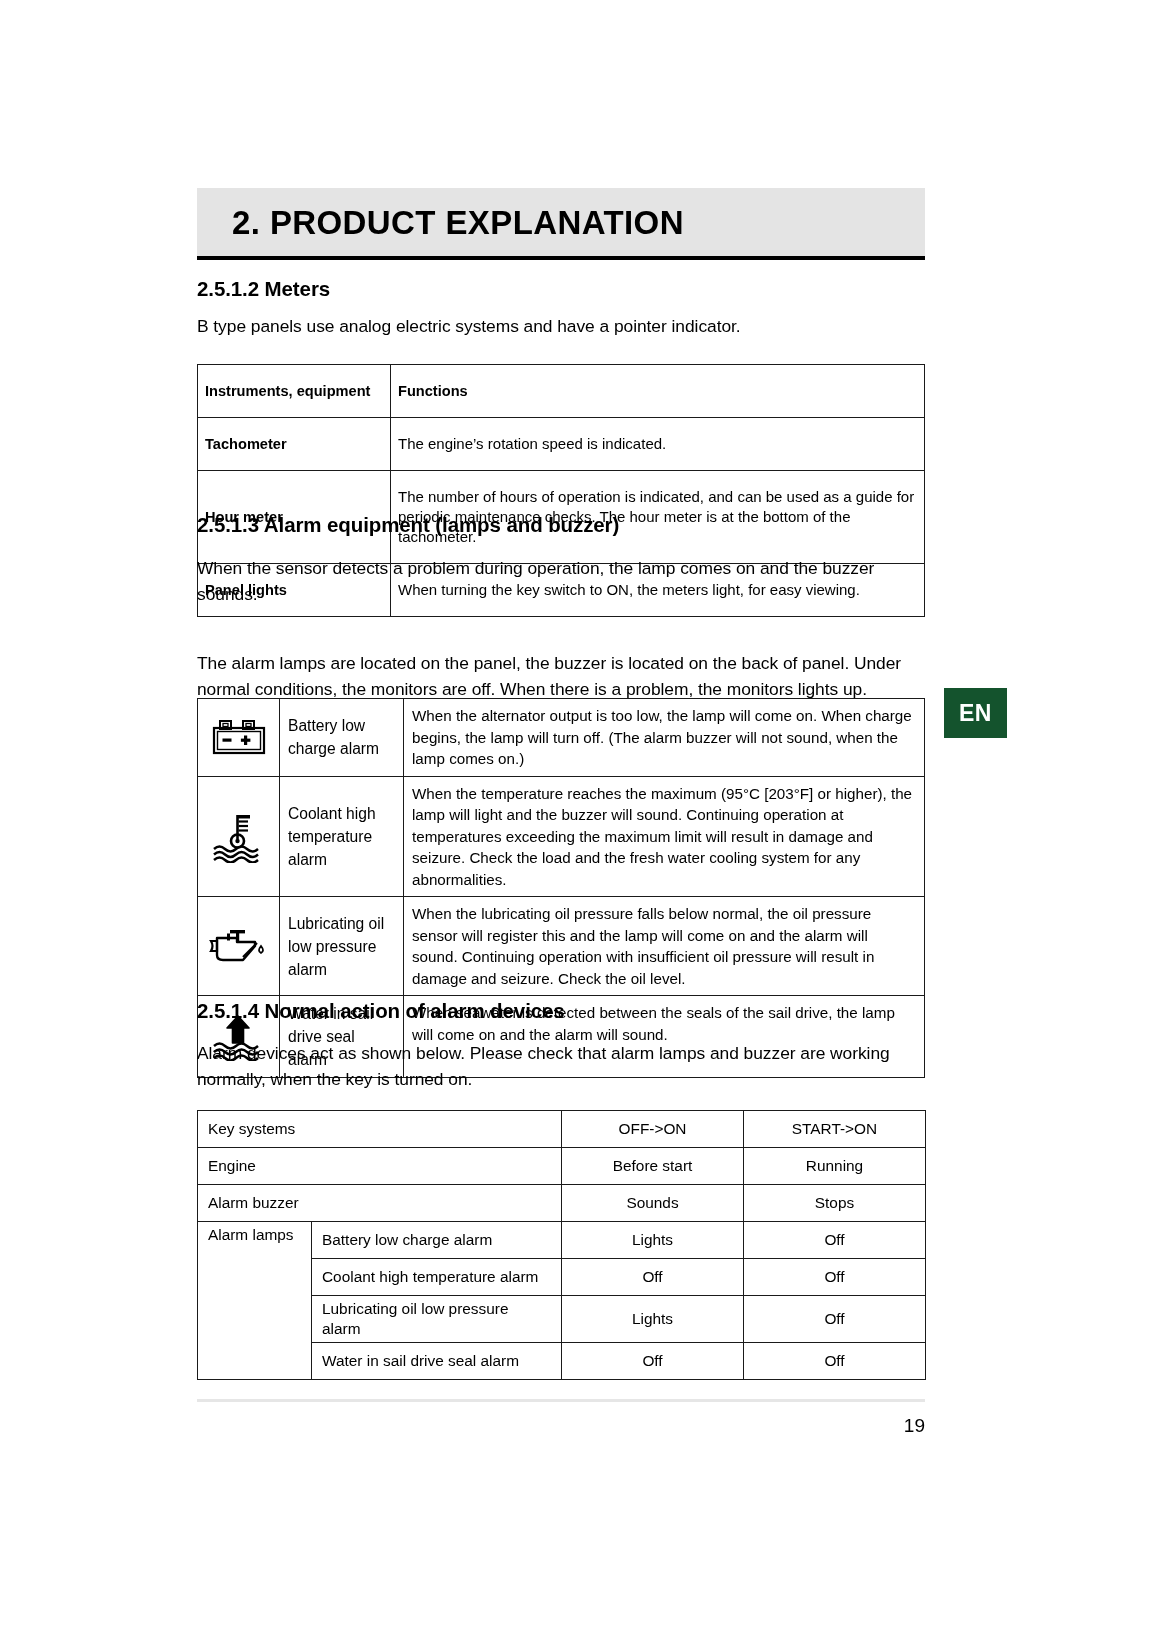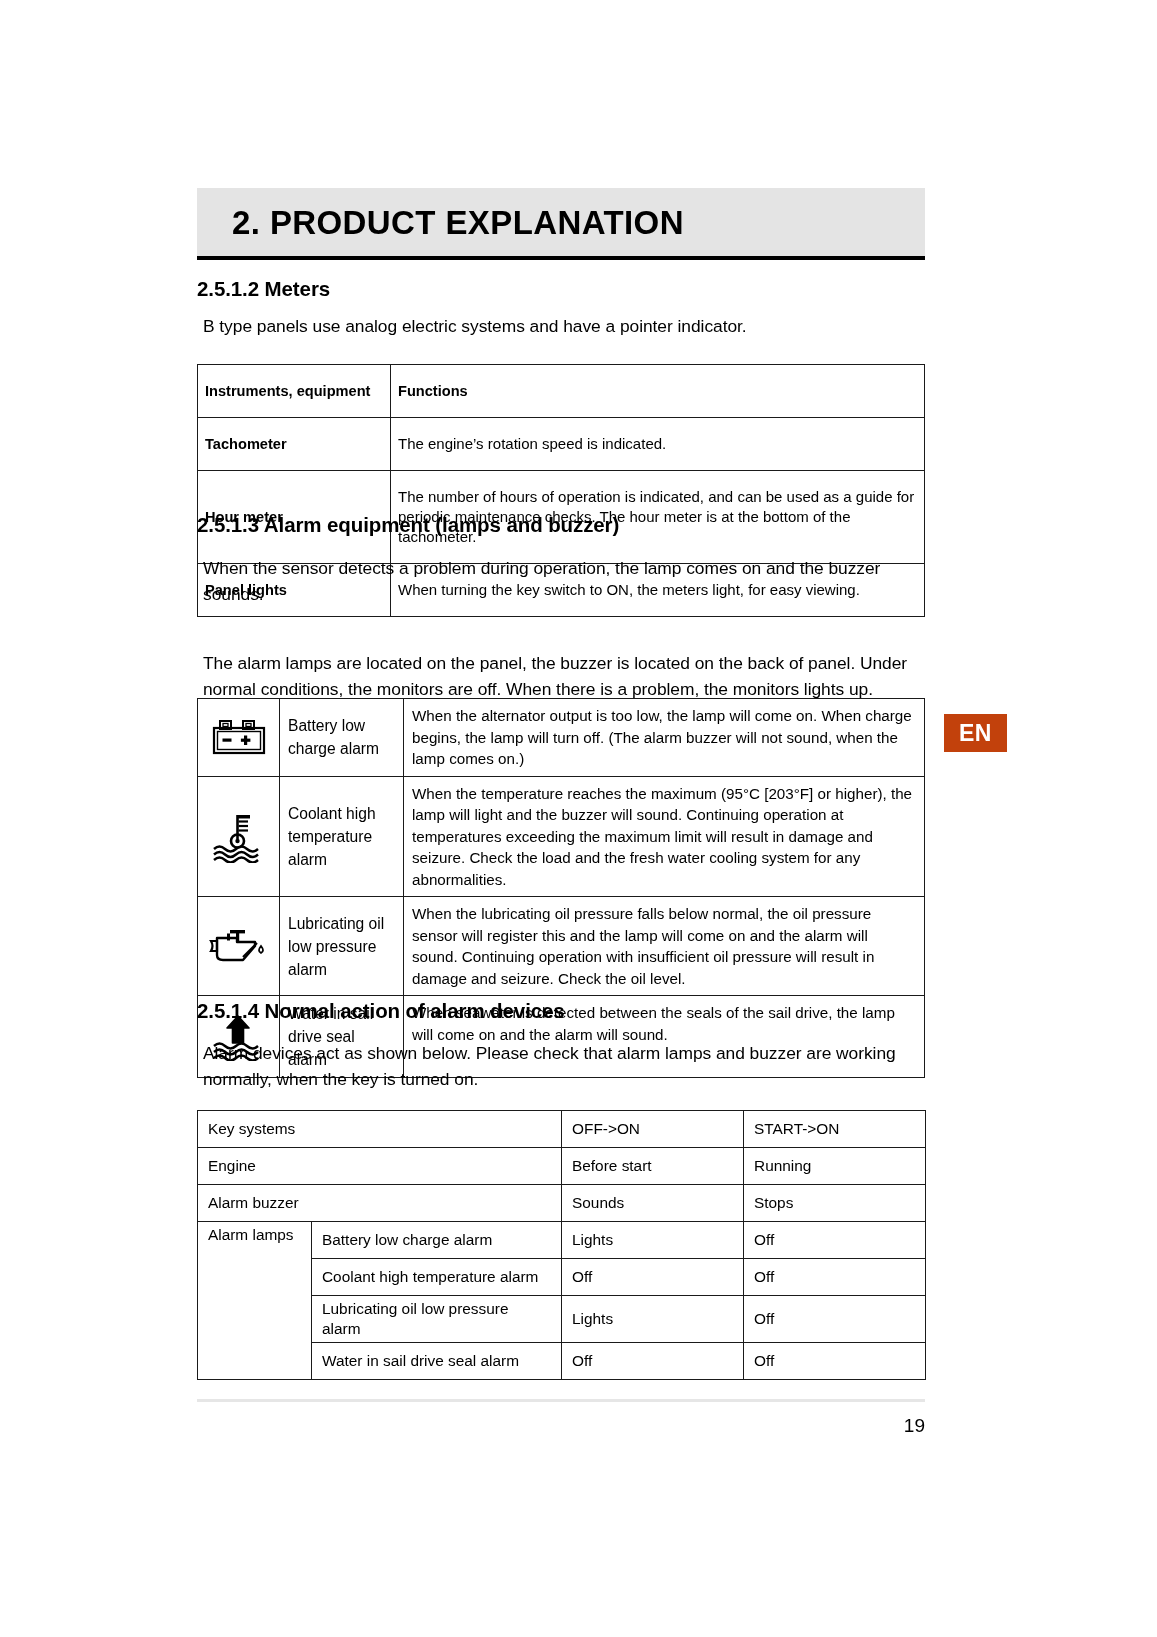--- a/index.html
+++ b/index.html
@@ -58,21 +58,21 @@
     font-weight: bold;
     letter-spacing: -0.1px;
   }
   #h-meters { top: 277px; }
   #h-alarm-equipment { top: 513px; }
   #h-normal-action { top: 999px; }
 
   
   .para {
     position: absolute;
-    left: 203px;
+    left: 197px;
     width: 730px;
     font-size: 17.4px;
     line-height: 26px;
     letter-spacing: -0.05px;
   }
   #p-btype { top: 313px; }
   #p-sensor { top: 555px; width: 728px; }
   #p-lamps  { top: 610px; width: 730px; margin-top: 40px; }
   #p-devices{ top: 1040px; width: 730px; }
 
@@ -134,30 +134,30 @@
   #table-action {
     left: 197px;
     top: 1110px;
     width: 728px;
     font-size: 15.4px;
   }
   #table-action td {
     height: 30px;
     padding: 3px 10px;
   }
-  #table-action td.ctr { }
+  #table-action td.ctr { text-align: center; }
 
   
   .en-tab {
     position: absolute;
     left: 944px;
-    top: 714px;
+    top: 688px;
     width: 63px;
-    height: 38px;
-    background: #c2410c;
+    height: 50px;
+    background: #14532d;
     color: #ffffff;
     font-size: 23px;
     font-weight: bold;
     display: flex;
     align-items: center;
     justify-content: center;
     letter-spacing: 0.5px;
   }
 
   

